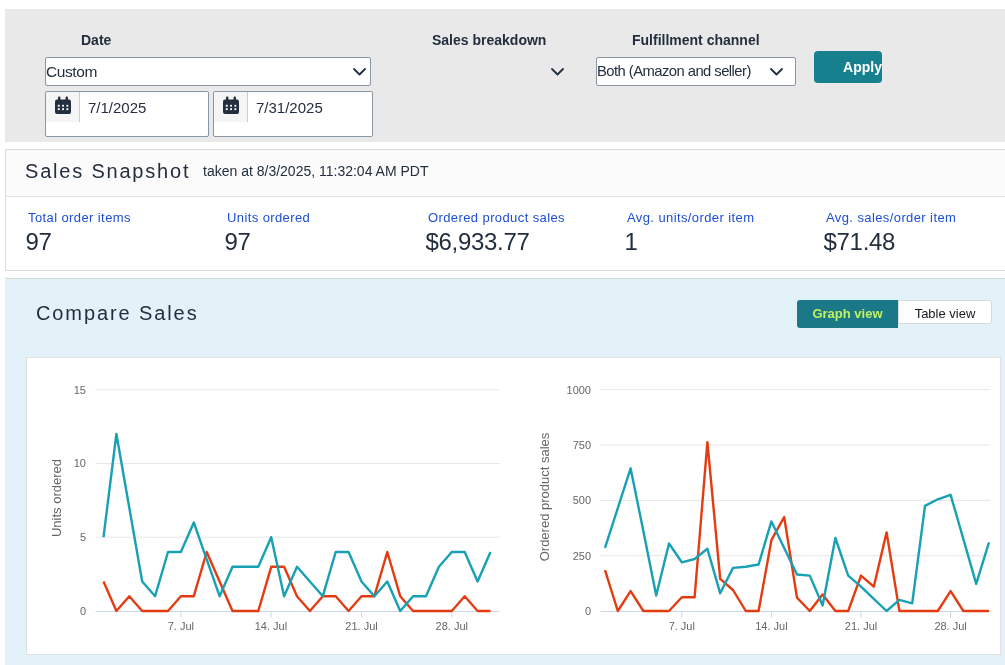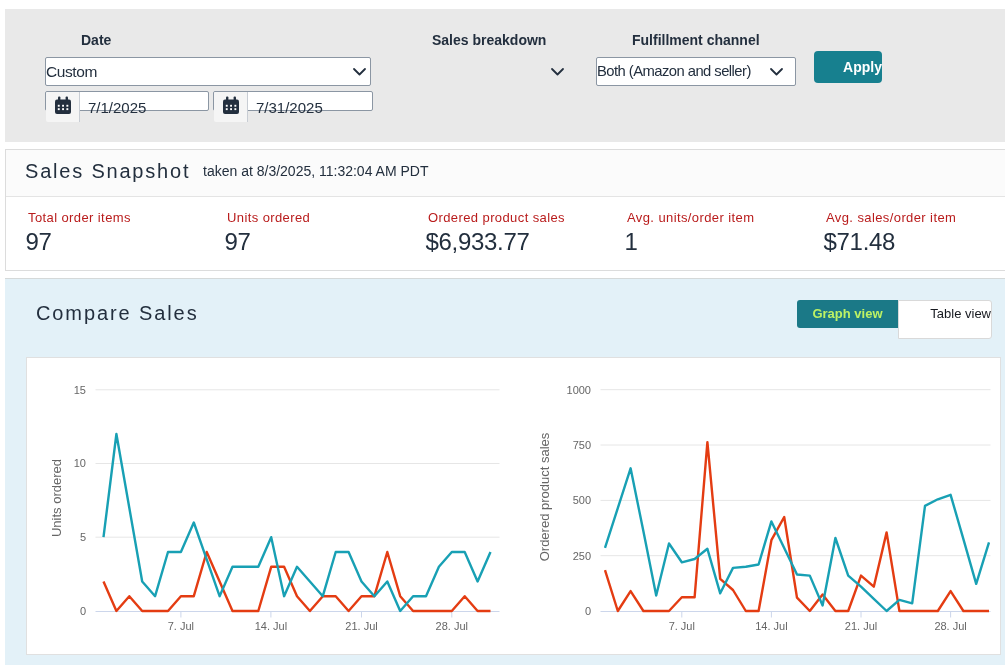--- a/index.html
+++ b/index.html
@@ -3,38 +3,38 @@
 <meta charset="utf-8">
 <style>
 * { margin:0; padding:0; box-sizing:border-box; }
 html,body { width:1005px; height:665px; background:#fff; font-family:"Liberation Sans", sans-serif; overflow:hidden; }
 .abs { position:absolute; }
 
 
 #filter { left:5px; top:9px; width:1000px; height:133px; background:#e9e9e9; }
 .flabel { position:absolute; font-size:14px; font-weight:bold; color:#232f3e;padding-left:36px; }
 .sel { position:absolute; height:29px; background:#fff; border:1px solid #8b96a3; border-radius:2px; font-size:15.5px; color:#232f3e; line-height:27px; padding-left:0; letter-spacing:-0.4px; }
-.dinput { position:absolute; height:20px; background:#fff; border:1px solid #8b96a3; border-radius:2px; }
+.dinput { position:absolute; height:46px; background:#fff; border:1px solid #8b96a3; border-radius:2px; }
 .dicon { position:absolute; left:0; top:0; width:34px; height:30px; background:#f5f5f5; border-right:1px solid #c8cdd4; border-radius:2px 0 0 2px; }
 .dtext { position:absolute; left:42px; top:7px; font-size:15px; color:#232f3e; }
 #applybtn { position:absolute; left:809px; top:42px; width:68px; height:32px; background:#17808f; border-radius:4px; color:#fff; font-size:14px; font-weight:bold; text-align:right; line-height:32px; }
 
 
 #snap { left:5px; top:149px; width:1002px; height:122px; background:#fff; border:1px solid #dcdcdc; }
 #snaphead { position:absolute; left:0; top:0; width:1002px; height:47px; background:#fbfbfb; border-bottom:1px solid #e4e4e4; }
 #snaptitle { position:absolute; left:19px; top:10px; font-size:20px; letter-spacing:1.8px; color:#232f3e; }
 #snaptaken { position:absolute; left:197px; top:12.5px; font-size:14px; color:#232f3e; }
-.mlabel { position:absolute; top:60px; font-size:13px; letter-spacing:0.4px; color:#b91c1c; }
+.mlabel { position:absolute; top:60px; font-size:13px; letter-spacing:0.4px; color:#1d4ed8; }
 .mval { position:absolute; top:78px; font-size:24px; letter-spacing:-0.3px; color:#232f3e; }
 
 
 #compare { left:5px; top:278px; width:1002px; height:387px; background:#e3f1f8; border-top:1px solid #d5d9d9; }
 #ctitle { position:absolute; left:31px; top:23px; font-size:20px; letter-spacing:1.9px; color:#232f3e; }
 #gview { position:absolute; left:792px; top:21px; width:101px; height:28px; background:#1b7987; border-radius:3px 0 0 3px; color:#bef264; font-size:13px; text-align:center; line-height:28px;font-weight:bold; }
-#tview { position:absolute; left:893px; top:21px; width:94px; height:39px; background:#fff; border:1px solid #d9d9d9; border-radius:0 3px 3px 0; color:#16191f; font-size:13px; text-align:right; line-height:26px; }
+#tview { position:absolute; left:893px; top:21px; width:94px; height:24px; background:#fff; border:1px solid #d9d9d9; border-radius:0 3px 3px 0; color:#16191f; font-size:13px; text-align:center; line-height:26px; }
 #chartL { position:absolute; left:21px; top:78px; width:488px; height:298px; background:#fff; border:1px solid #e0e0e0; }
 #chartR { position:absolute; left:508px; top:78px; width:488px; height:298px; background:#fff; border:1px solid #e0e0e0; border-left:none; }
 #chartsvg { left:0; top:0; }
 </style>
 </head>
 <body>
 <div class="abs" id="filter">
   <div class="flabel" style="left:40px; top:23px;">Date</div>
   <div class="sel" style="left:40px; top:48px; width:326px;">Custom</div>
   <div class="flabel" style="left:391px; top:23px;">Sales breakdown</div>

